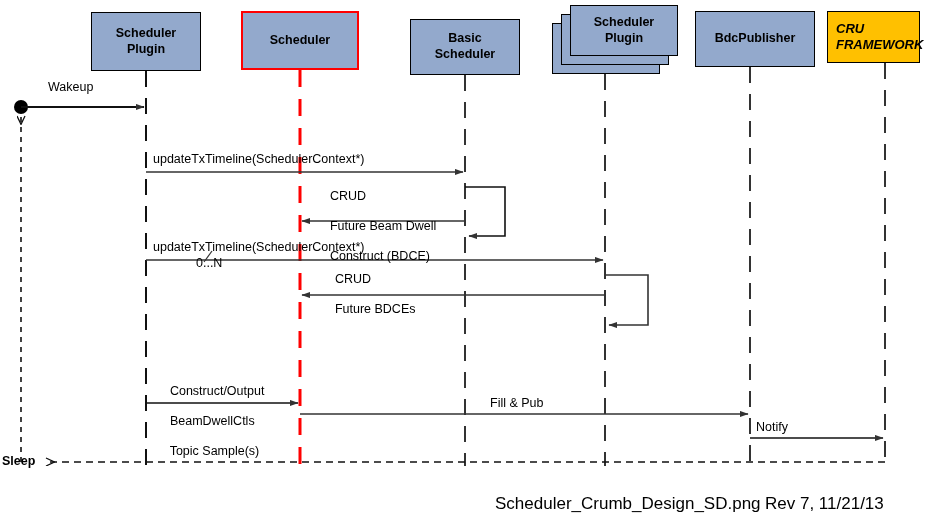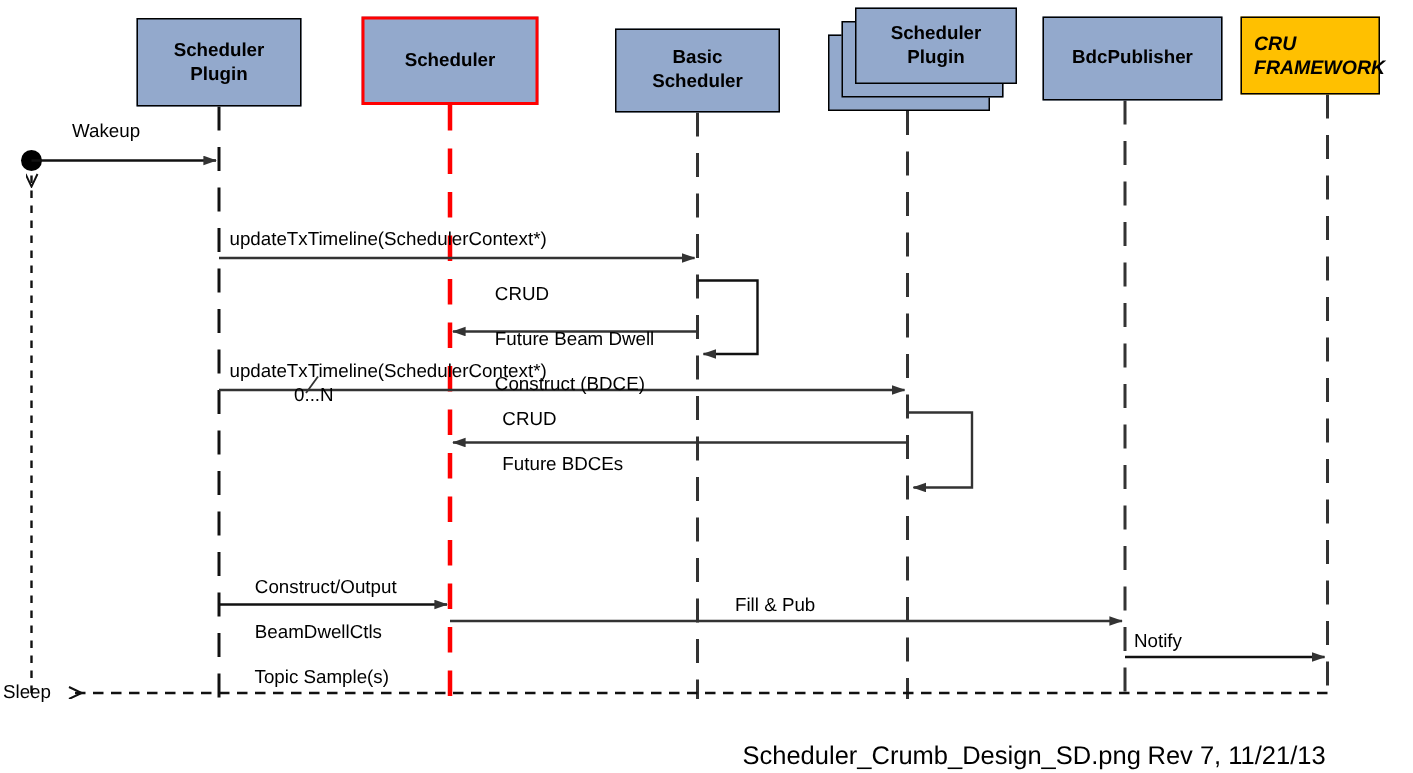--- a/index.html
+++ b/index.html
@@ -59,21 +59,21 @@
 
   
   .lbl {
     position: absolute;
     font-size: 12.5px;
     color: #000000;
     white-space: pre;
     line-height: 15px;
     z-index: 6;
   }
-  .lbl.bold { font-weight: normal; }
+  .lbl.bold { font-weight: bold; }
   .lbl.cap  { font-size: 17px; }
 </style>
 </head>
 <body>
 
 <div id="stage">
 
   <div class="pbox ghost" style="left:552px; top:23px; width:108px; height:51px;"></div>
   <div class="pbox ghost" style="left:561px; top:14px; width:108px; height:51px;"></div>
 

